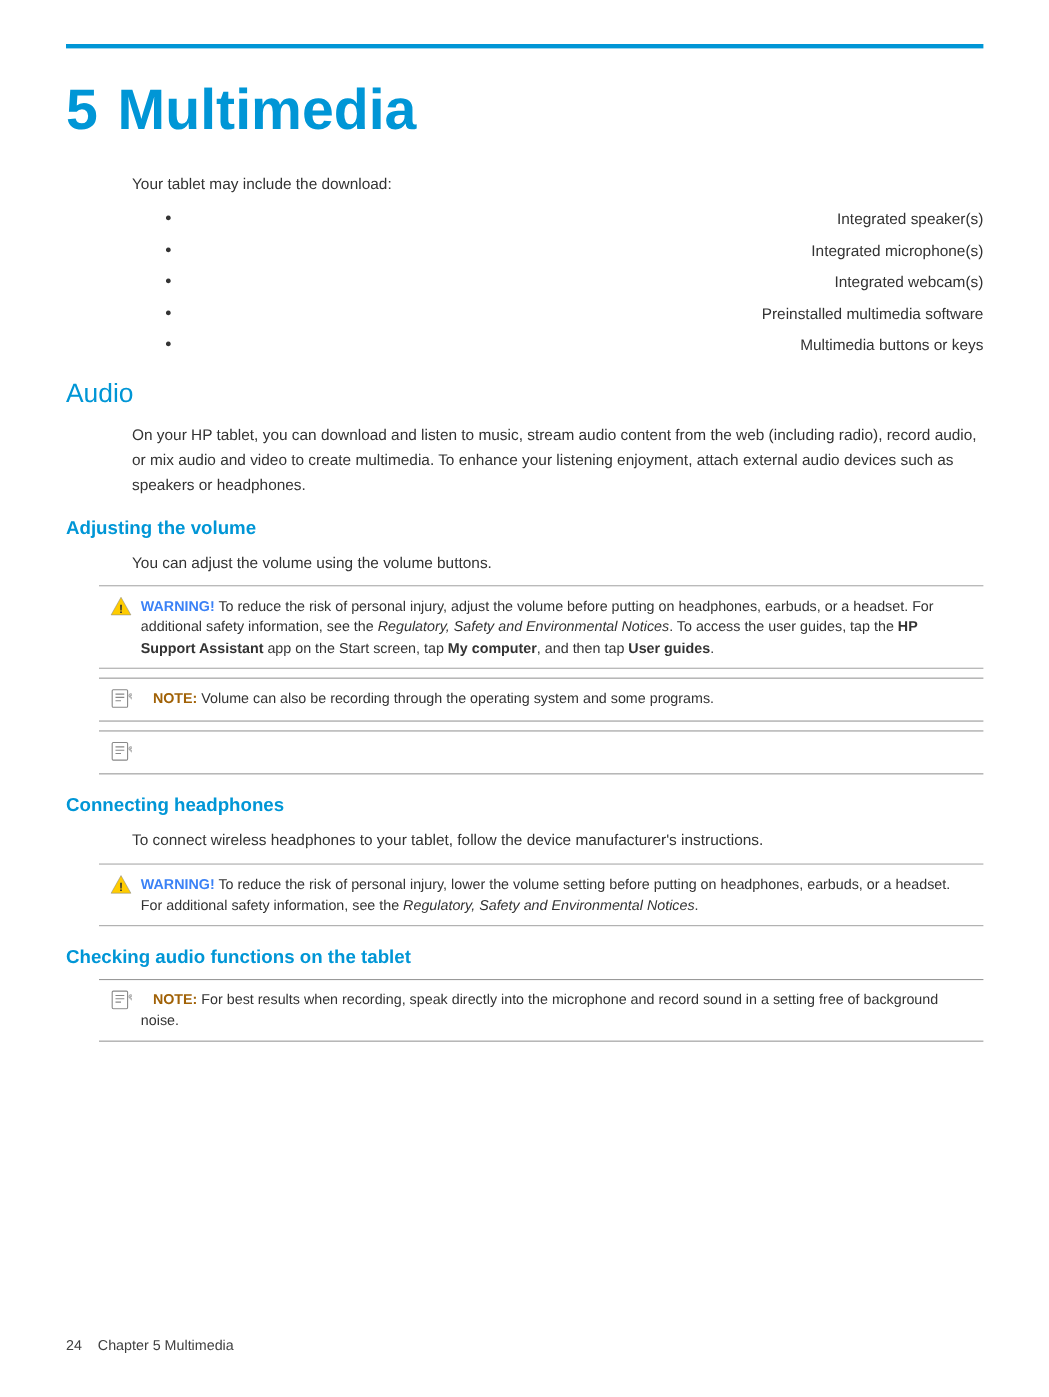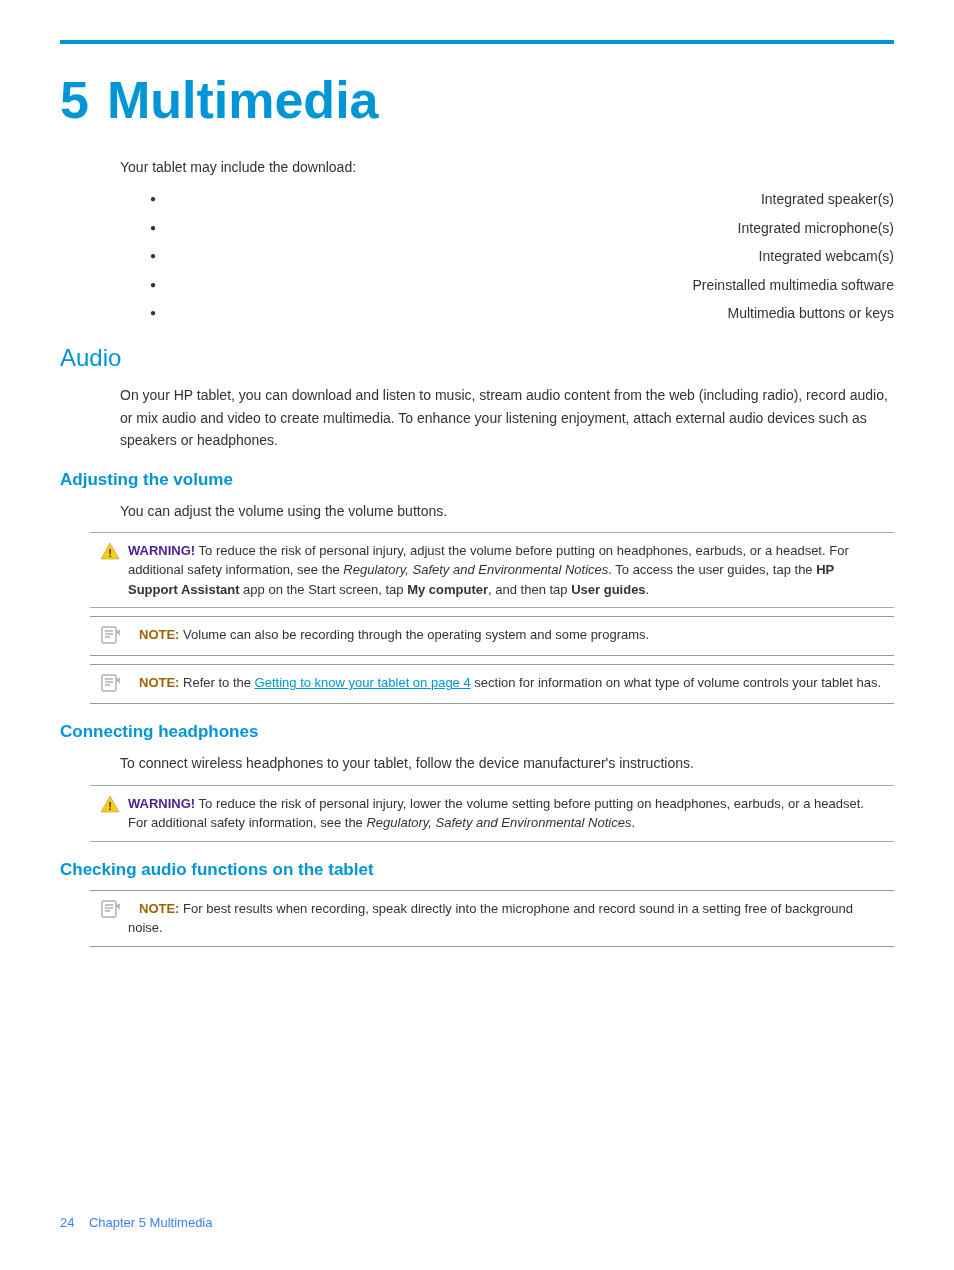--- a/index.html
+++ b/index.html
@@ -128,21 +128,21 @@
       font-size: 13px;
       line-height: 1.5;
       color: #333;
     }
 
     .notice-label {
       font-weight: bold;
     }
 
     .notice-label.warning-label {
-      color: #4c1d95;
+      color: #3b82f6;
     }
 
     .notice-label.note-label {
       color: #a16207;
       padding-left: 11px;
     }
 
     .link-text {
       color: #0096d6;
       text-decoration: underline;
@@ -155,21 +155,21 @@
 
     .italic-text {
       font-style: italic;
     }
 
     .page-footer {
       position: absolute;
       bottom: 40px;
       left: 60px;
       font-size: 13px;
-      color: #3b82f6;
+      color: #404040;
     }
   </style>
 </head>
 <body>
 
 <div class="page">
   <div class="top-border"></div>
 
   <div class="chapter-header">
     <span class="chapter-number">5</span>
@@ -222,23 +222,20 @@
   <div class="notice-box">
     <div class="notice-icon">
       <svg width="20" height="18" viewBox="0 0 20 18">
         <rect x="2" y="1" width="14" height="16" rx="1" fill="white" stroke="#888" stroke-width="1"></rect>
         <line x1="5" y1="5" x2="13" y2="5" stroke="#888" stroke-width="1"></line>
         <line x1="5" y1="8" x2="13" y2="8" stroke="#888" stroke-width="1"></line>
         <line x1="5" y1="11" x2="10" y2="11" stroke="#888" stroke-width="1"></line>
         <text x="16" y="12" font-size="11" fill="#888">✎</text>
       </svg>
     </div>
-    <div class="notice-content">
-      <span class="notice-label note-label">NOTE:</span><span> Refer to the </span><span class="link-text">Getting to know your tablet on page 4</span><span> section for information on what type of volume controls your tablet has.</span>
-    </div>
   </div>
 
   <h3 class="sub-heading">Connecting headphones</h3>
   <p class="body-text">To connect wireless headphones to your tablet, follow the device manufacturer's instructions.</p>
 
   <div class="notice-box warning">
     <div class="notice-icon">
       <svg width="20" height="18" viewBox="0 0 20 18">
         <polygon points="10,1 19,17 1,17" fill="#ffcc00" stroke="#888" stroke-width="0.5"></polygon>
         <text x="10" y="15" text-anchor="middle" font-size="11" font-weight="bold" fill="#333">!</text>

